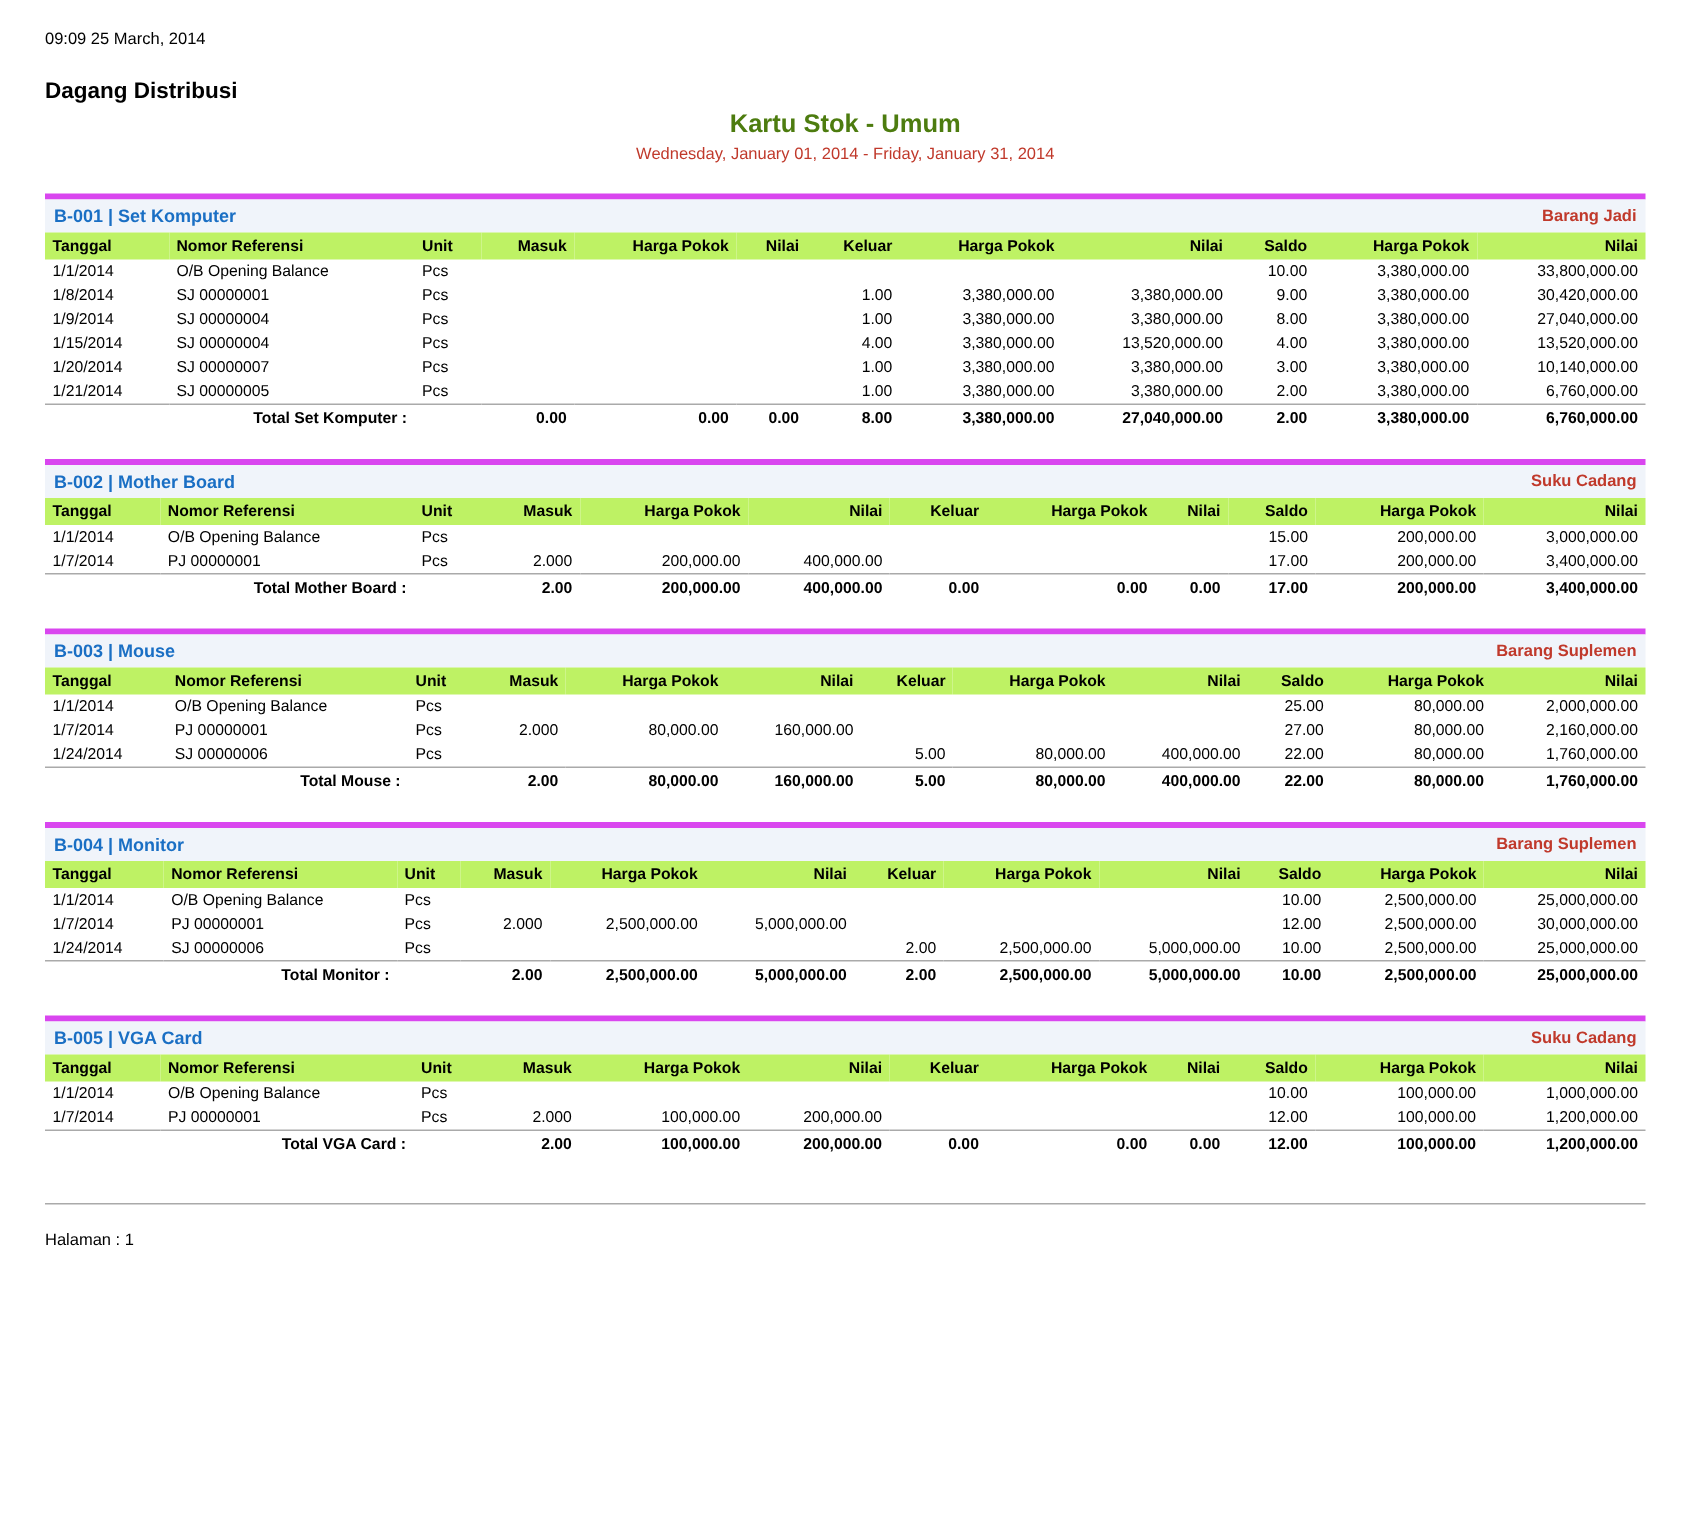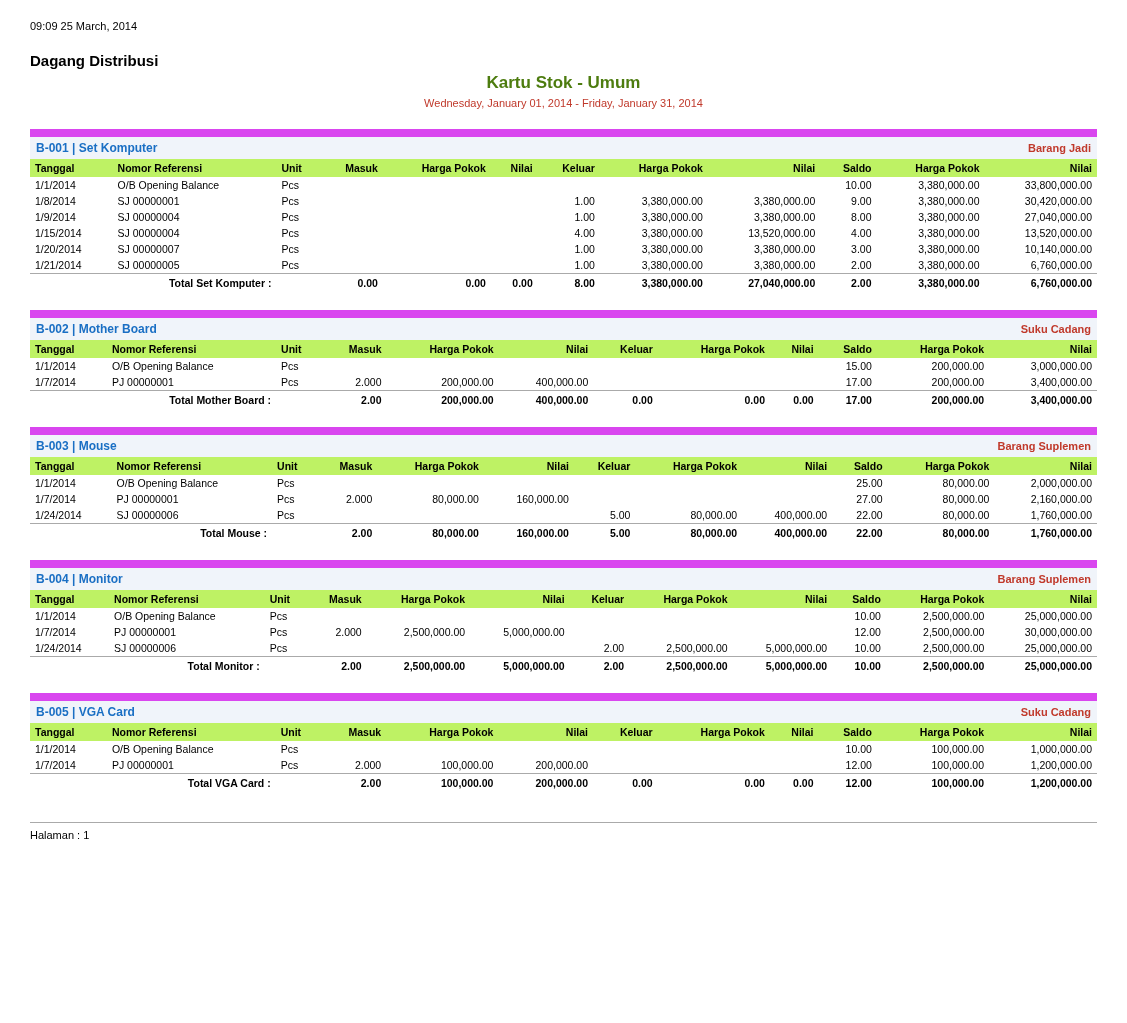--- a/index.html
+++ b/index.html
@@ -28,21 +28,21 @@
       margin-bottom: 4px;
     }
     .report-date {
       text-align: center;
       font-size: 11px;
       color: #c0392b;
       margin-bottom: 20px;
     }
     .section {
       margin-bottom: 18px;
-      border-top: 8px solid #d946ef;
+      border-top: 4px solid #d946ef;
     }
     .section-header {
       display: flex;
       justify-content: space-between;
       align-items: center;
       padding: 4px 6px;
       background: #f0f4fa;
     }
     .section-title {
       color: #1a6fc4;
@@ -82,21 +82,21 @@
       font-weight: bold;
       border-top: 1px solid #aaa;
       padding: 3px 5px;
     }
     .total-row td.num {
       text-align: right;
     }
     .footer {
       margin-top: 30px;
       border-top: 1px solid #aaa;
-      padding-top: 6px;
+      padding-top: 18px;
       font-size: 11px;
     }
   </style>
 </head>
 <body>
 
 <div class="timestamp">09:09   25 March, 2014</div>
 
 <div class="report-title">Dagang Distribusi</div>
 <div class="report-subtitle">Kartu Stok - Umum</div>

